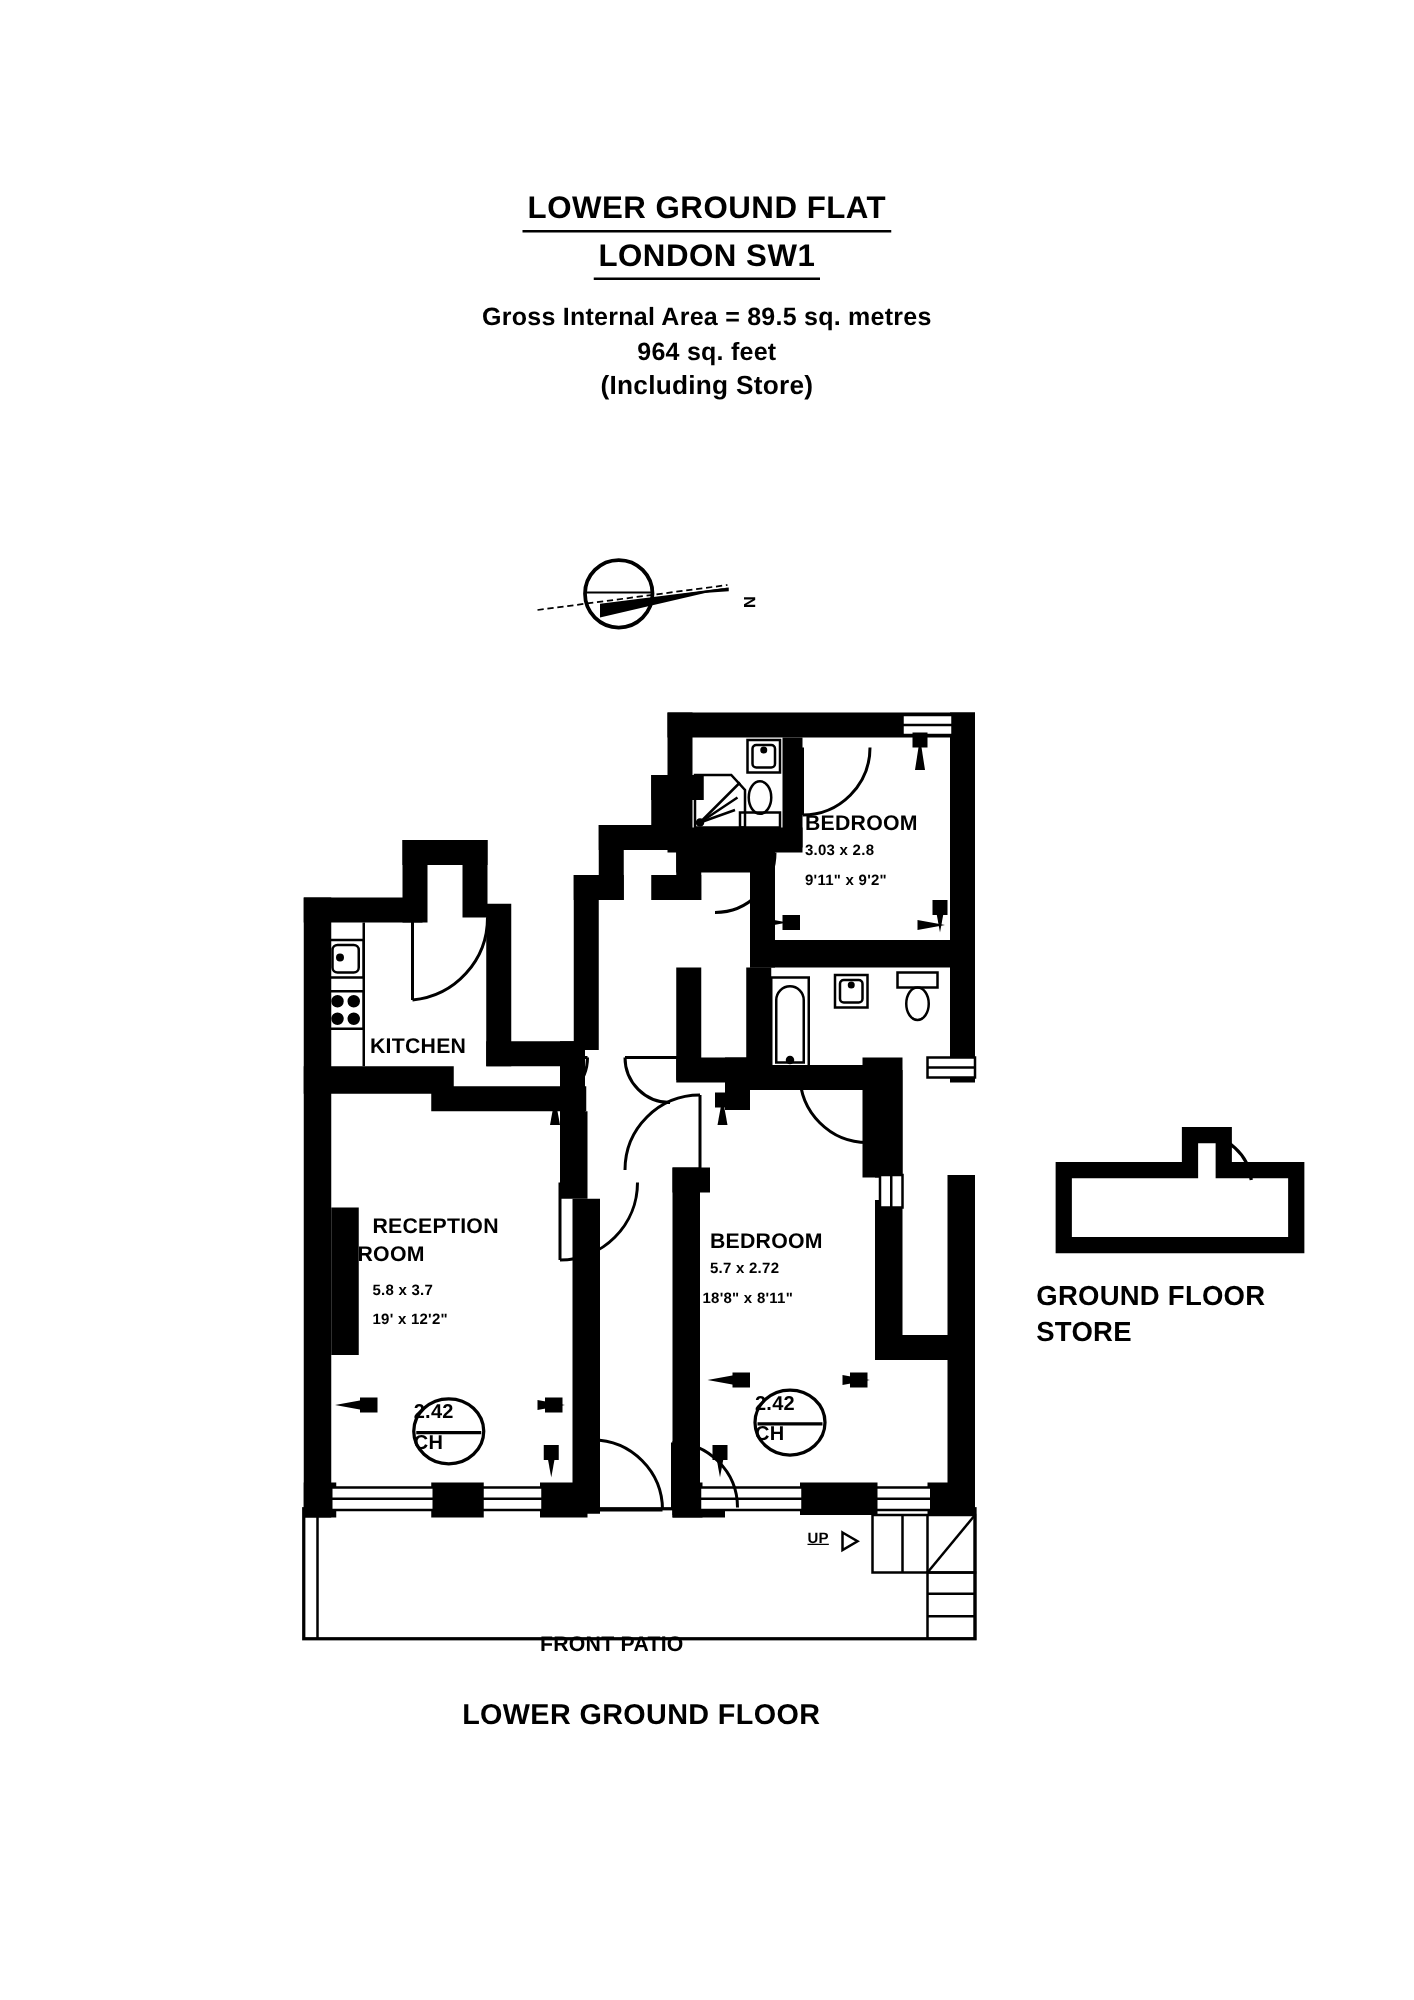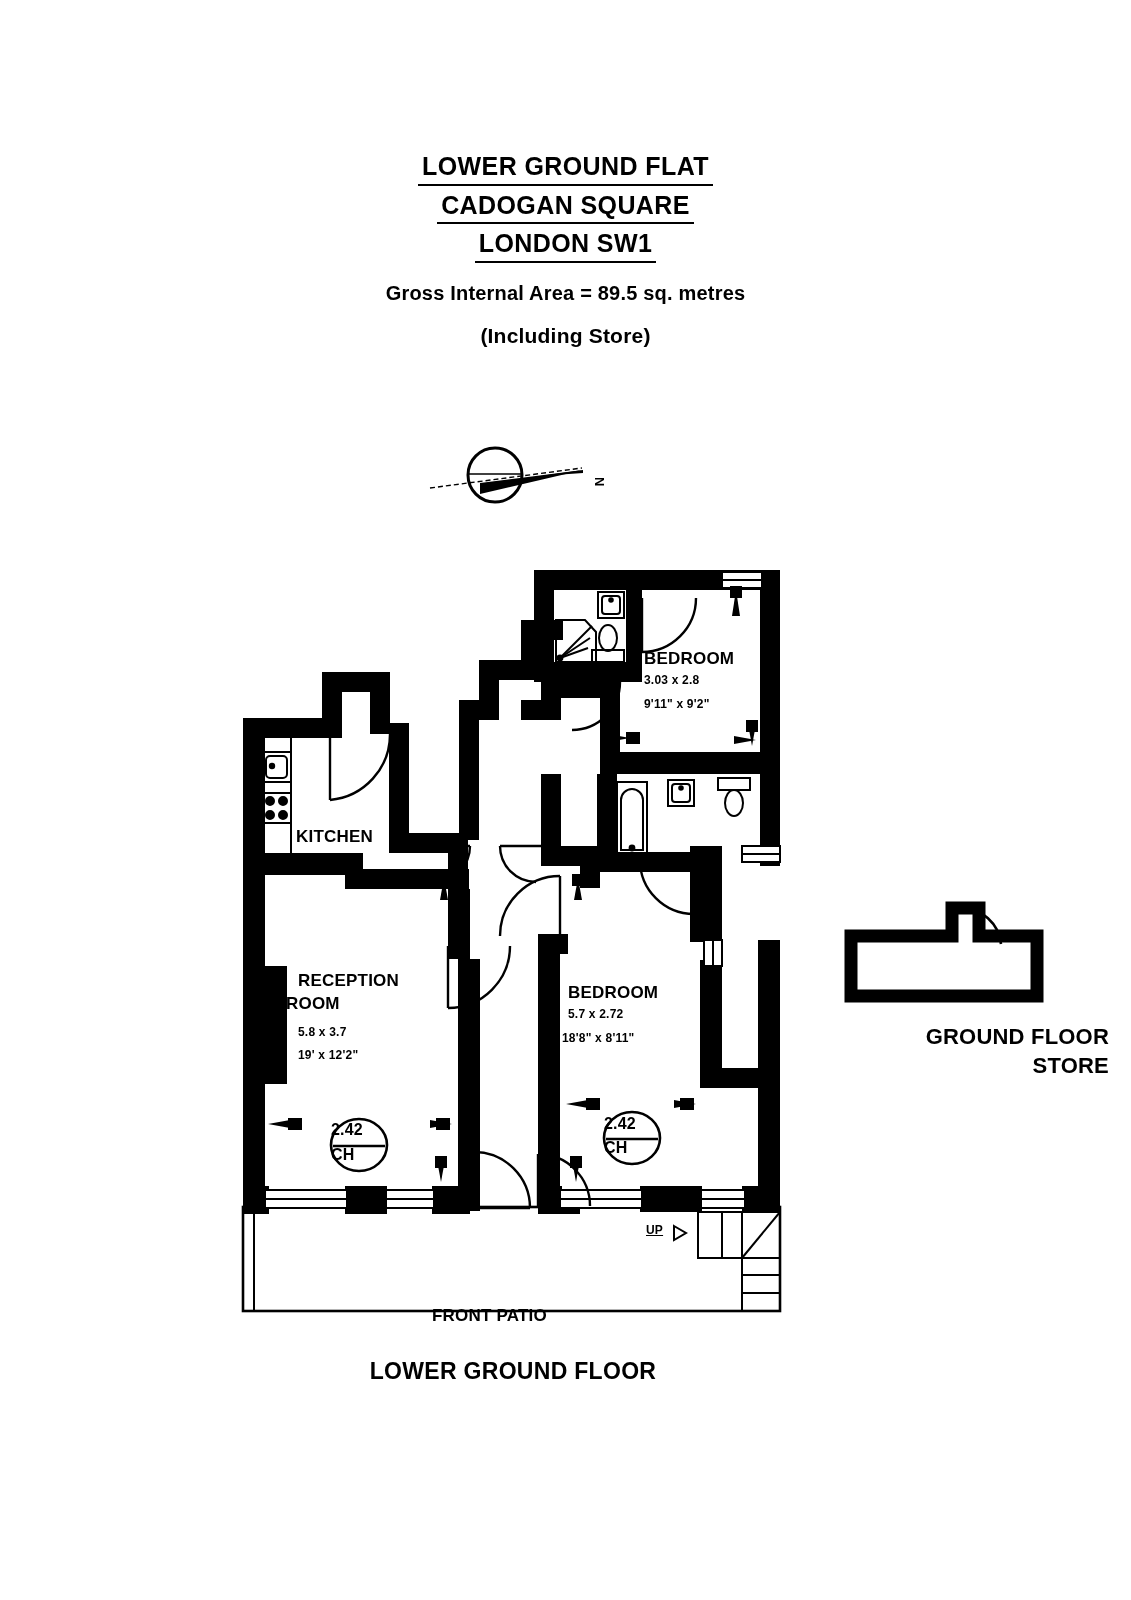--- a/index.html
+++ b/index.html
@@ -45,21 +45,20 @@
   .area-line {
     font-size: 20px;
     font-weight: bold;
     line-height: 1.42;
     letter-spacing: 0.2px;
   }
   .area-block { margin-top: 13px; }
   .incl-line {
     font-size: 21px;
     font-weight: bold;
-    margin-top: 17px;
     letter-spacing: 0.2px;
   }
 
   
   .compass {
     position: absolute;
     left: 420px;
     top: 432px;
     width: 200px;
     height: 90px;
@@ -93,42 +92,40 @@
     position: absolute;
     font-size: 23px;
     font-weight: bold;
     text-align: center;
     letter-spacing: 0.3px;
   }
   .store-caption {
     position: absolute;
     font-size: 22px;
     font-weight: bold;
-    text-align: right;
+    text-align: left;
     line-height: 1.32;
     letter-spacing: 0.2px;
   }
 </style>
 </head>
 <body>
 
 <div id="sheet">
 
   <div class="header">
     <div>
       <span class="title-line">LOWER GROUND FLAT</span>
-    </div>
-    <div>
-      <span class="title-line">CADOGAN SQUARE</span>
     </div>
     <div>
       <span class="title-line">LONDON SW1</span>
     </div>
     <div class="area-block">
       <div class="area-line">Gross Internal Area = 89.5 sq. metres</div>
+      <div class="area-line">964 sq. feet</div>
       <div class="incl-line">(Including Store)</div>
     </div>
   </div>
 
   <div class="compass">
     <svg width="200" height="90" viewBox="0 0 200 90" xmlns="http://www.w3.org/2000/svg">
       <circle cx="75" cy="43" r="27" fill="none" stroke="#000" stroke-width="3"></circle>
       <line x1="48" y1="42" x2="102" y2="42" stroke="#000" stroke-width="1.6"></line>
       <line x1="10" y1="56" x2="162" y2="36" stroke="#000" stroke-width="1.4" stroke-dasharray="5,3"></line>
       <path d="M 60 62 L 163 38 L 60 51 Z" fill="#000"></path>

